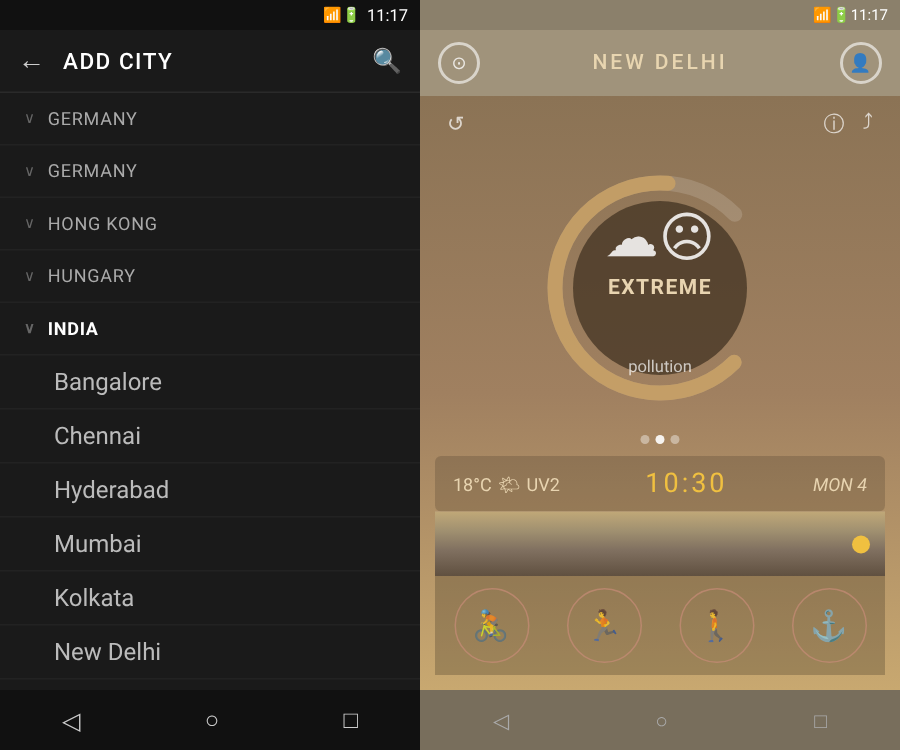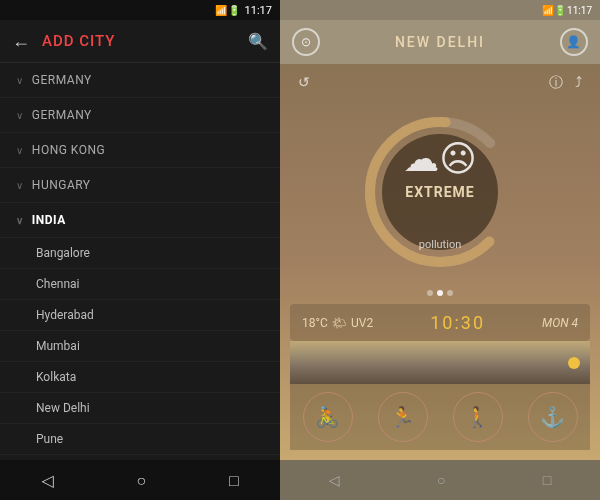--- a/index.html
+++ b/index.html
@@ -53,21 +53,21 @@
     }
 
     .back-arrow {
       color: #ccc;
       font-size: 18px;
       margin-right: 12px;
       cursor: pointer;
     }
 
     .header-title {
-      color: #ef4444;
+      color: #ffffff;
       font-size: 15px;
       font-weight: 500;
       letter-spacing: 1px;
       flex: 1;
     }
 
     .search-icon-left {
       color: #ccc;
       font-size: 16px;
     }
@@ -99,21 +99,21 @@
     }
 
     .country-item.expanded {
       color: #fff;
       font-weight: 700;
     }
 
     .city-item {
       padding: 8px 16px 8px 36px;
       color: #bbb;
-      font-size: 12px;
+      font-size: 16px;
       border-bottom: 1px solid #222;
       cursor: pointer;
     }
 
     .nav-bar-left {
       height: 40px;
       background: #111;
       display: flex;
       align-items: center;
       justify-content: space-around;

